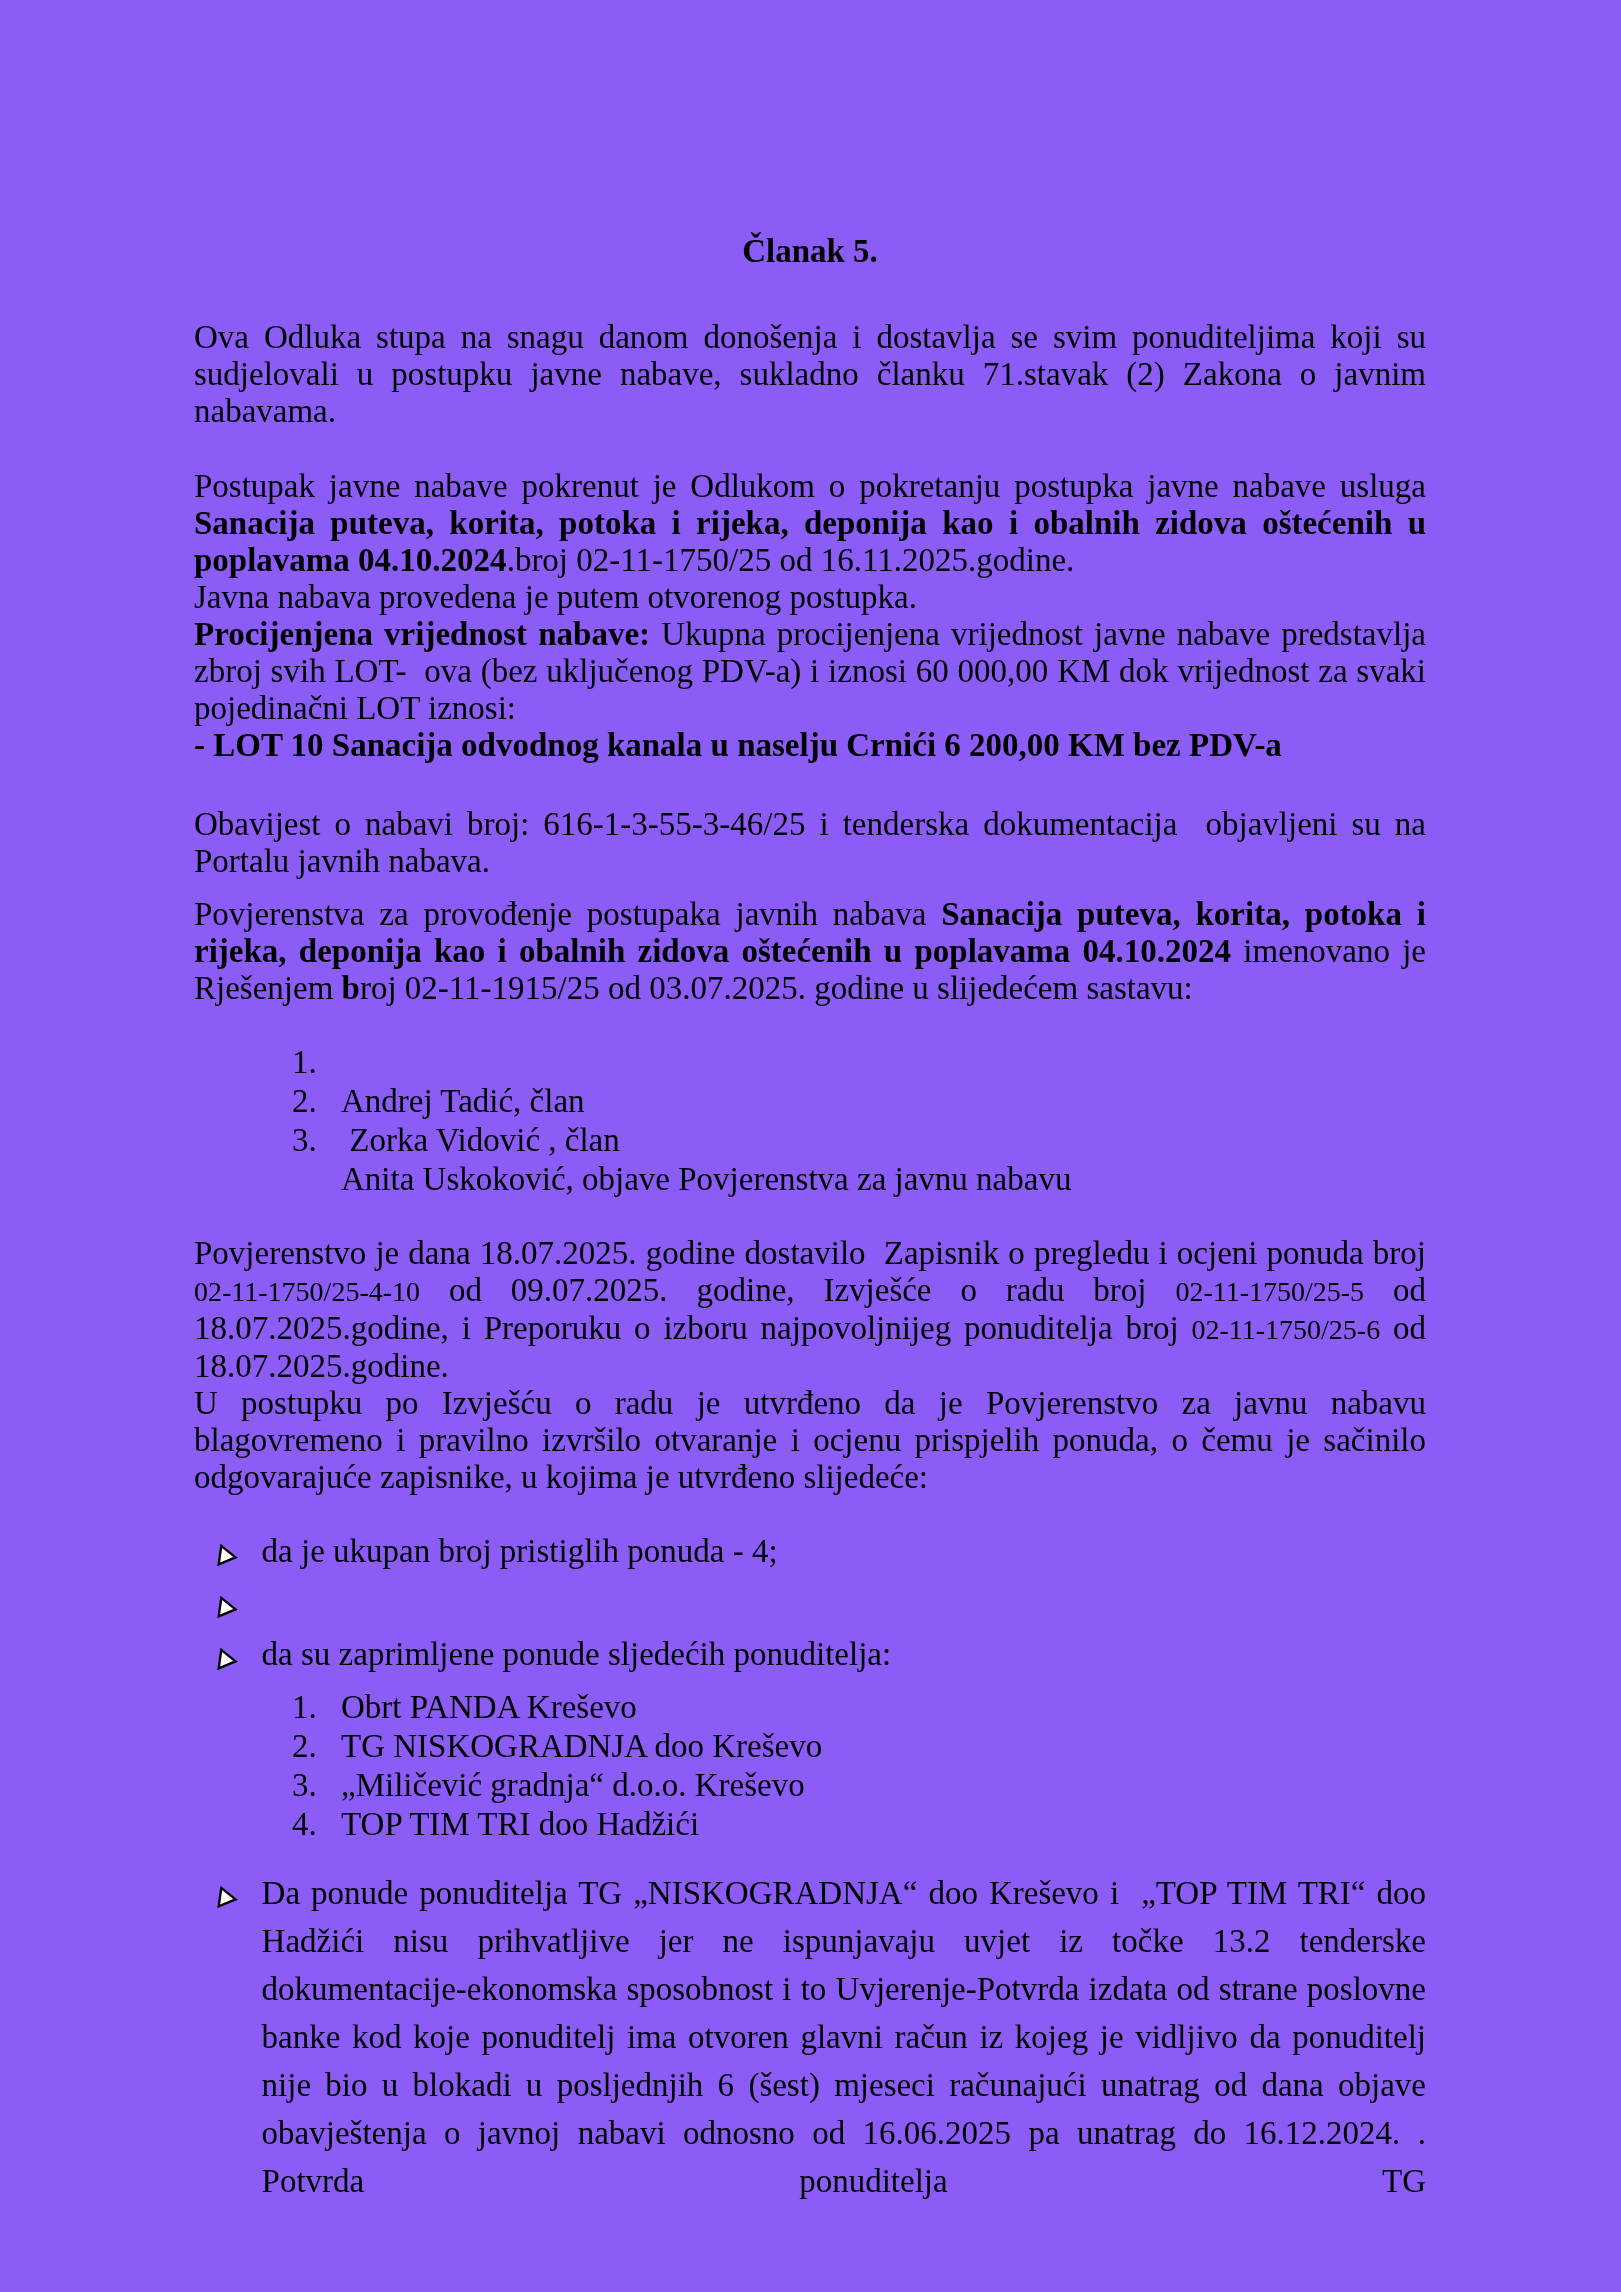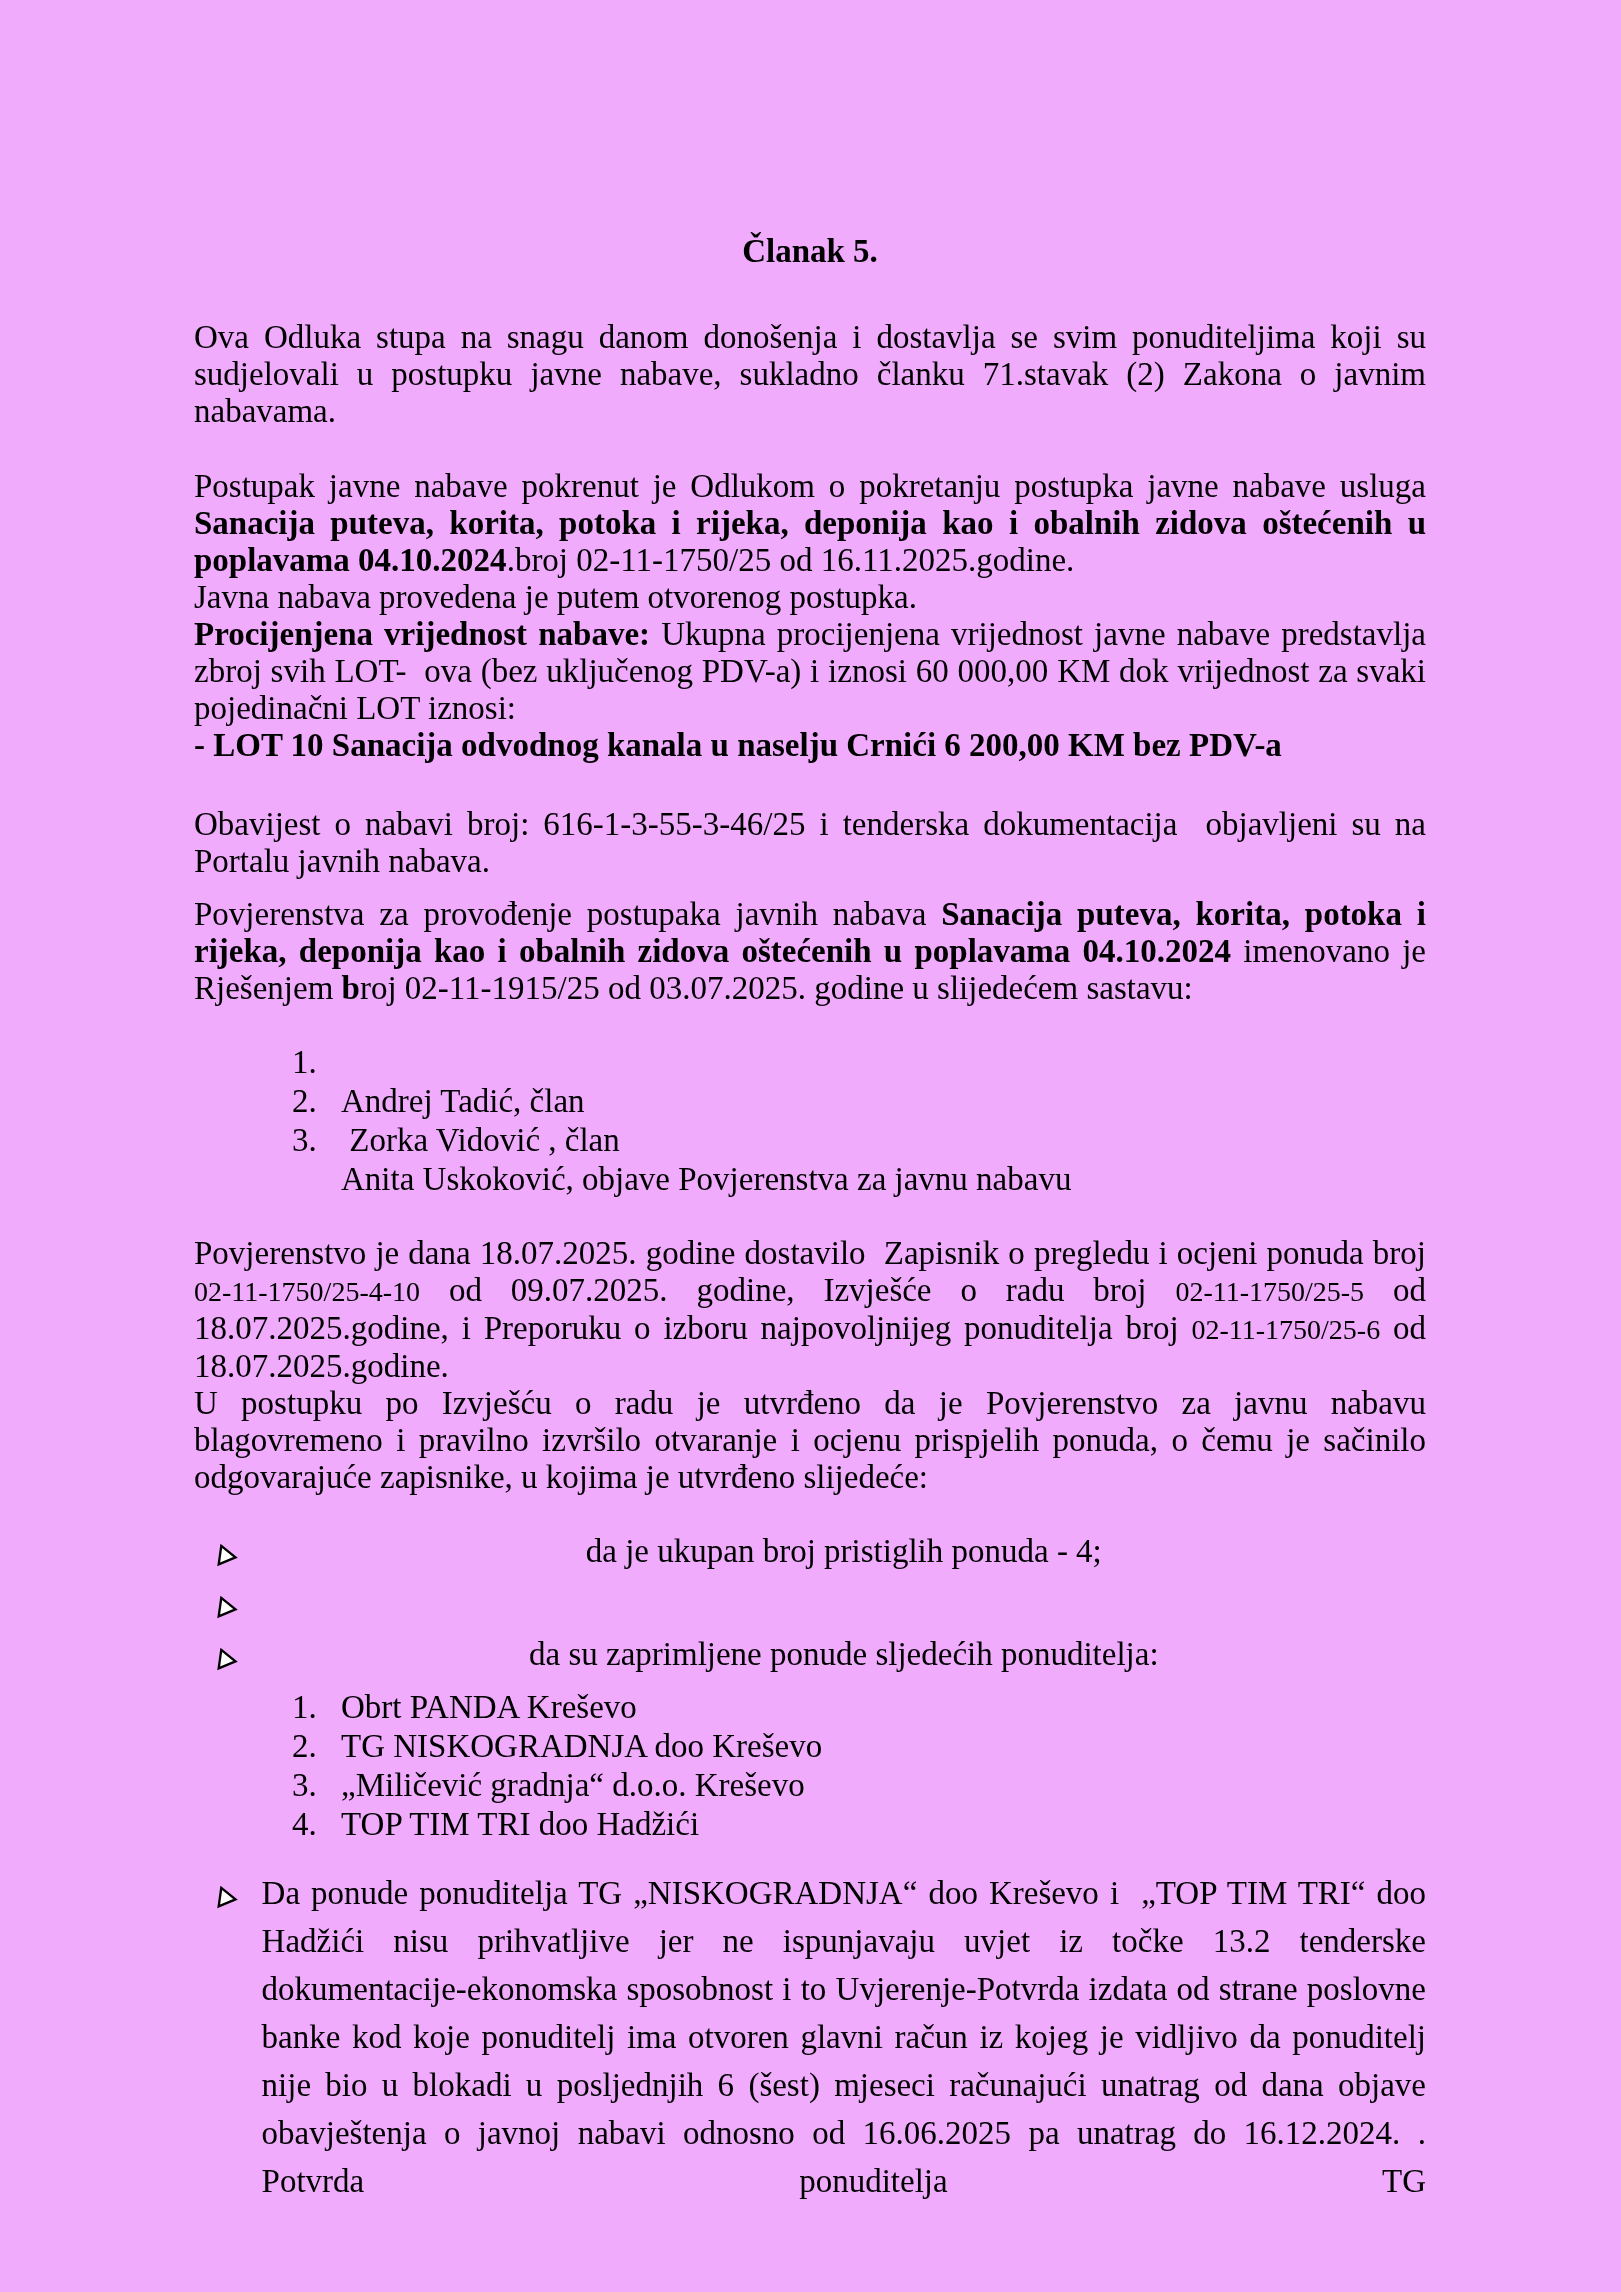--- a/index.html
+++ b/index.html
@@ -4,21 +4,21 @@
 <style>
   html, body {
     margin: 0;
     padding: 0;
     background: #ffffff;
   }
   .page {
     position: relative;
     width: 1621px;
     height: 2293px;
-    background: #f0abfc;
+    background: #8b5cf6;
     box-sizing: border-box;
     padding: 196px 195px 0 194px;
     font-family: "Liberation Serif", "DejaVu Serif", serif;
     font-size: 33px;
     line-height: 37px;
     color: #000000;
     overflow: hidden;
   }
   h1, h2, p, div { margin: 0; padding: 0; }
   h1, h2 { font-size: inherit; }
@@ -37,21 +37,21 @@
   .numlist { margin-top: 36px; }
   .numlist .row { display: flex; line-height: 39px; }
   .numlist .num { flex: 0 0 auto; margin-left: 98px; width: 49px; white-space: pre-wrap; }
   .numlist .txt { flex: 1 1 auto; white-space: pre-wrap; }
 
   .p-delivery { margin-top: 36px; }
 
   .bullets { margin-top: 37px; }
   .brow { display: flex; align-items: flex-start; line-height: 37px; margin-bottom: 7.8px; }
   .bmark { flex: 0 0 auto; margin-left: 21.6px; width: 46px; padding-top: 6.9px; }
-  .btxt { flex: 1 1 auto; white-space: pre-wrap; text-align: center; }
+  .btxt { flex: 1 1 auto; white-space: pre-wrap; }
 
   .bidders { margin-top: 0; }
 
   .rejection { margin-top: 24.5px; line-height: 48px; margin-bottom: 8px; }
   .rejection .btxt {
     text-align: justify;
     text-align-last: justify;
     white-space: pre-wrap;
   }
 </style>

